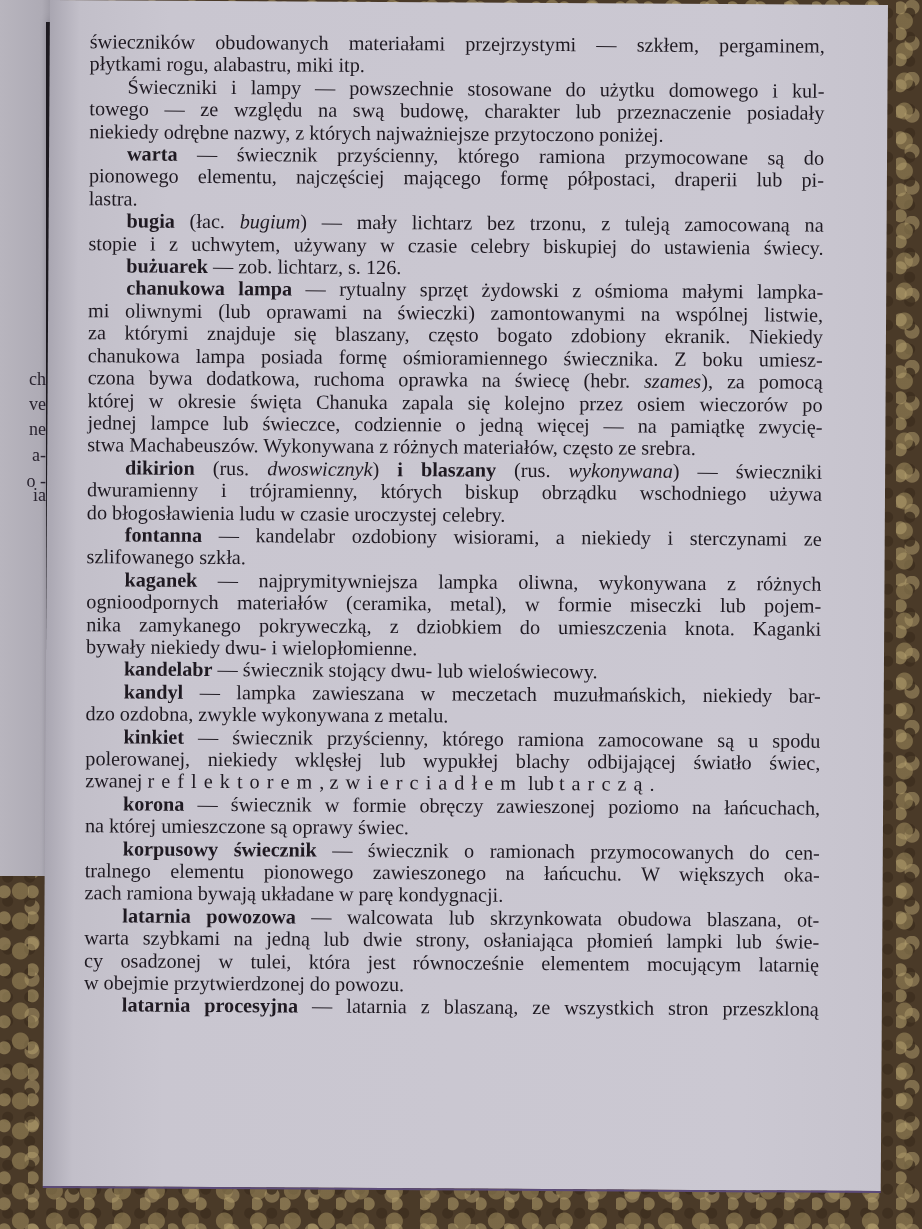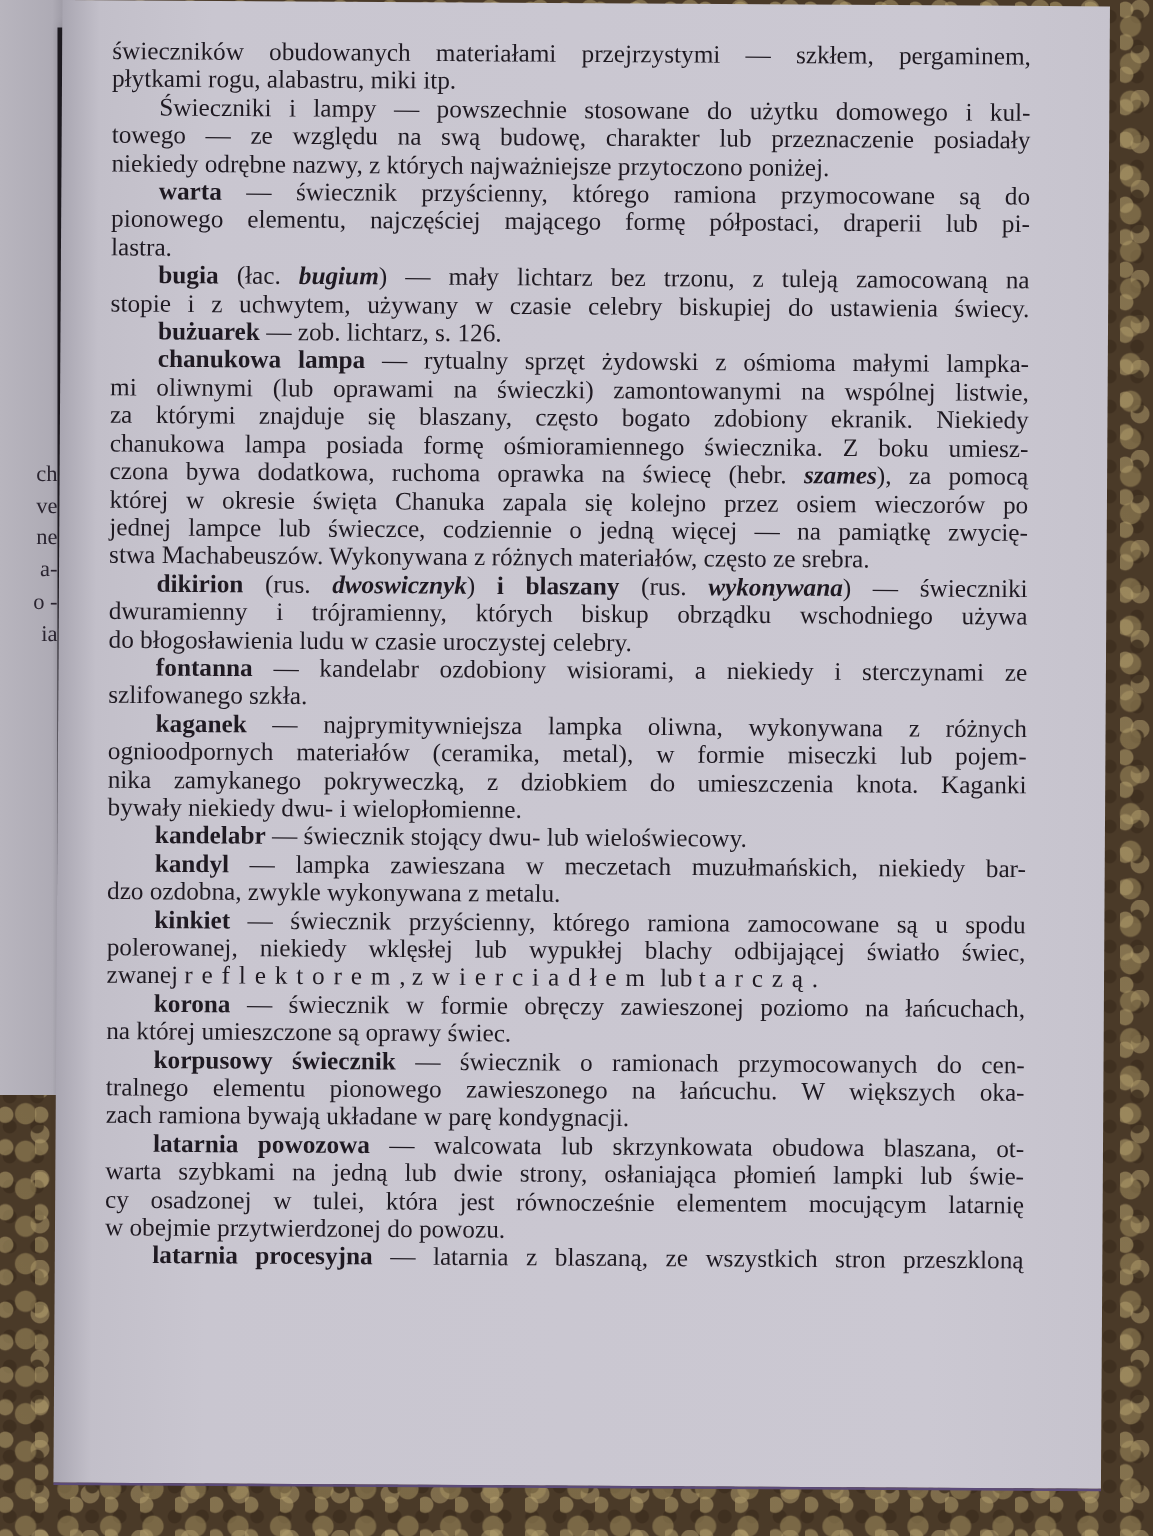--- a/index.html
+++ b/index.html
@@ -60,33 +60,33 @@
     }
     .line {
       display: block;
       white-space: nowrap;
       text-align-last: justify;
       text-align: justify;
     }
     .line.last { text-align-last: left; }
     .line.indent { padding-left: 38px; }
     .term { font-weight: bold; }
-    .it { font-style: italic; font-weight: bold; }
+    .it { font-style: italic; }
     .spaced { letter-spacing: 0.35em; }
   </style>
 </head>
 <body>
 
 <div class="prev-page" id="prev-page">
     <span class="frag" style="top: 370px;">ch</span>
     <span class="frag" style="top: 395px;">ve</span>
     <span class="frag" style="top: 420px; margin-left: 40px;">ne</span>
     <span class="frag" style="top: 446px;">a-</span>
     <span class="frag" style="top: 472px;">o -</span>
-    <span class="frag" style="top: 498px;">ia</span>
+    <span class="frag" style="top: 486px;">ia</span>
     <span class="frag" style="top: 970px;">o na</span>
     <span class="frag" style="top: 995px; margin-left: 12px;">adku</span>
     <span class="frag" style="top: 1044px;">pali-</span>
     <span class="frag" style="top: 1068px;">j jest</span>
     <span class="frag" style="top: 1091px; padding-left: 24px;">p lub</span>
   </div>
 <div class="gutter"></div>
 
 <div class="page">
   <div class="text-block" id="text-block">

